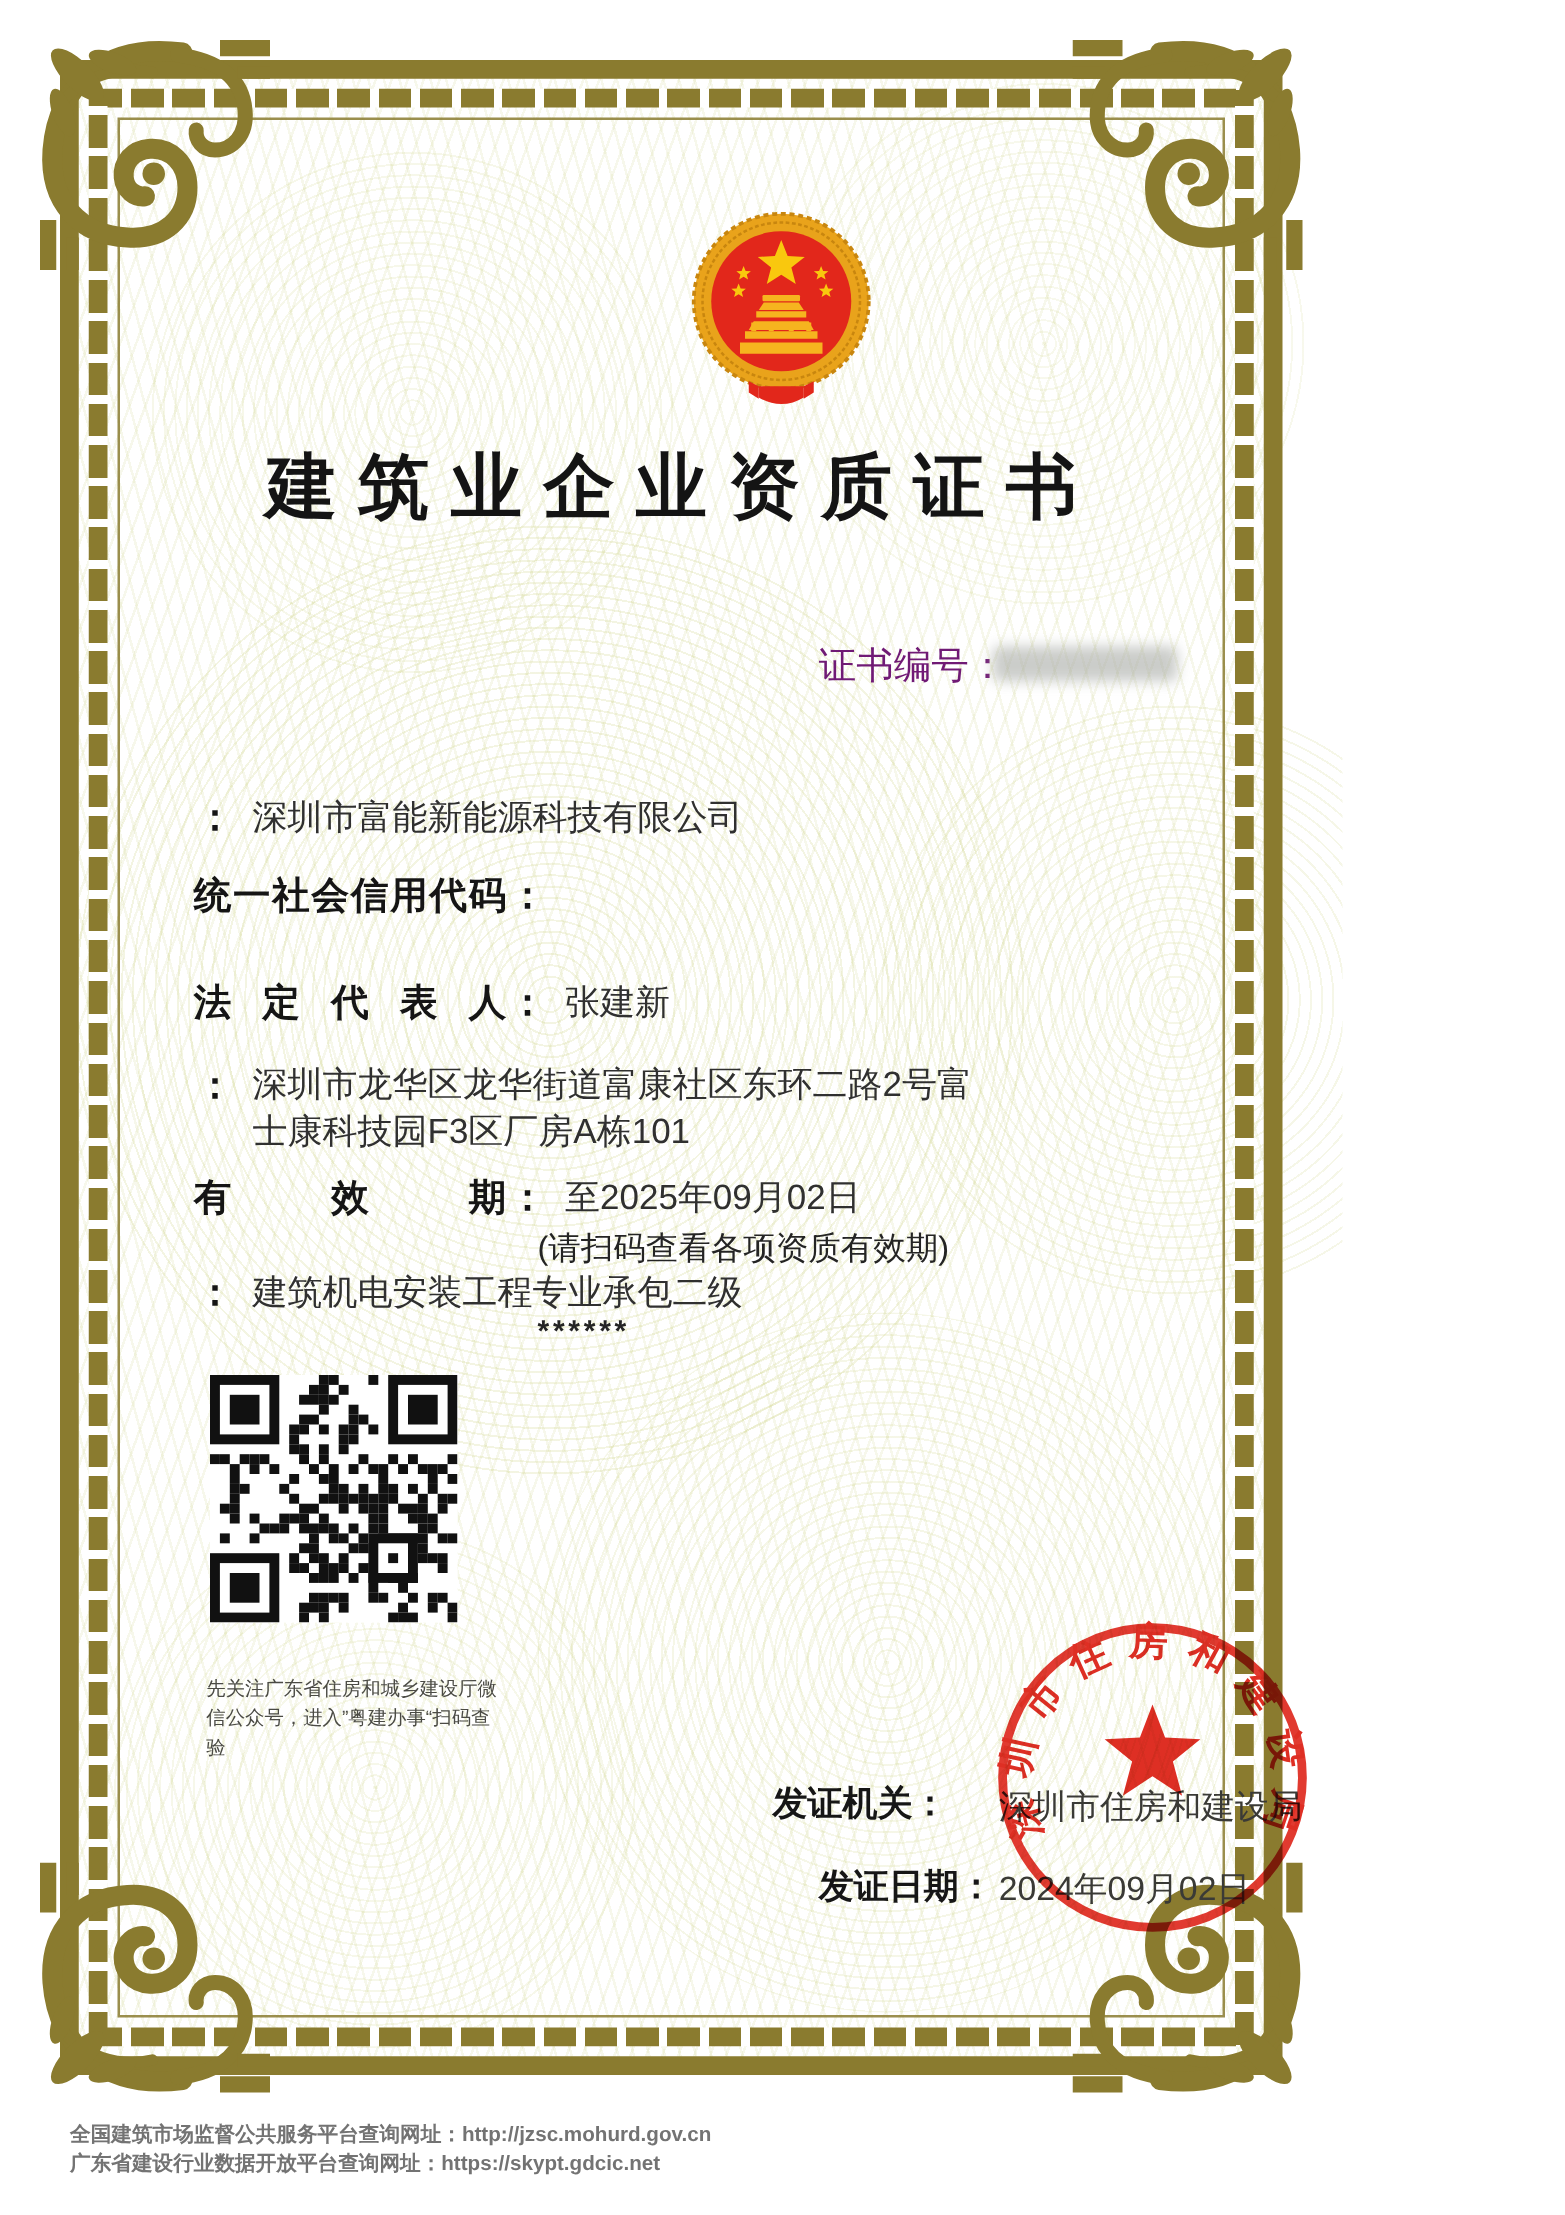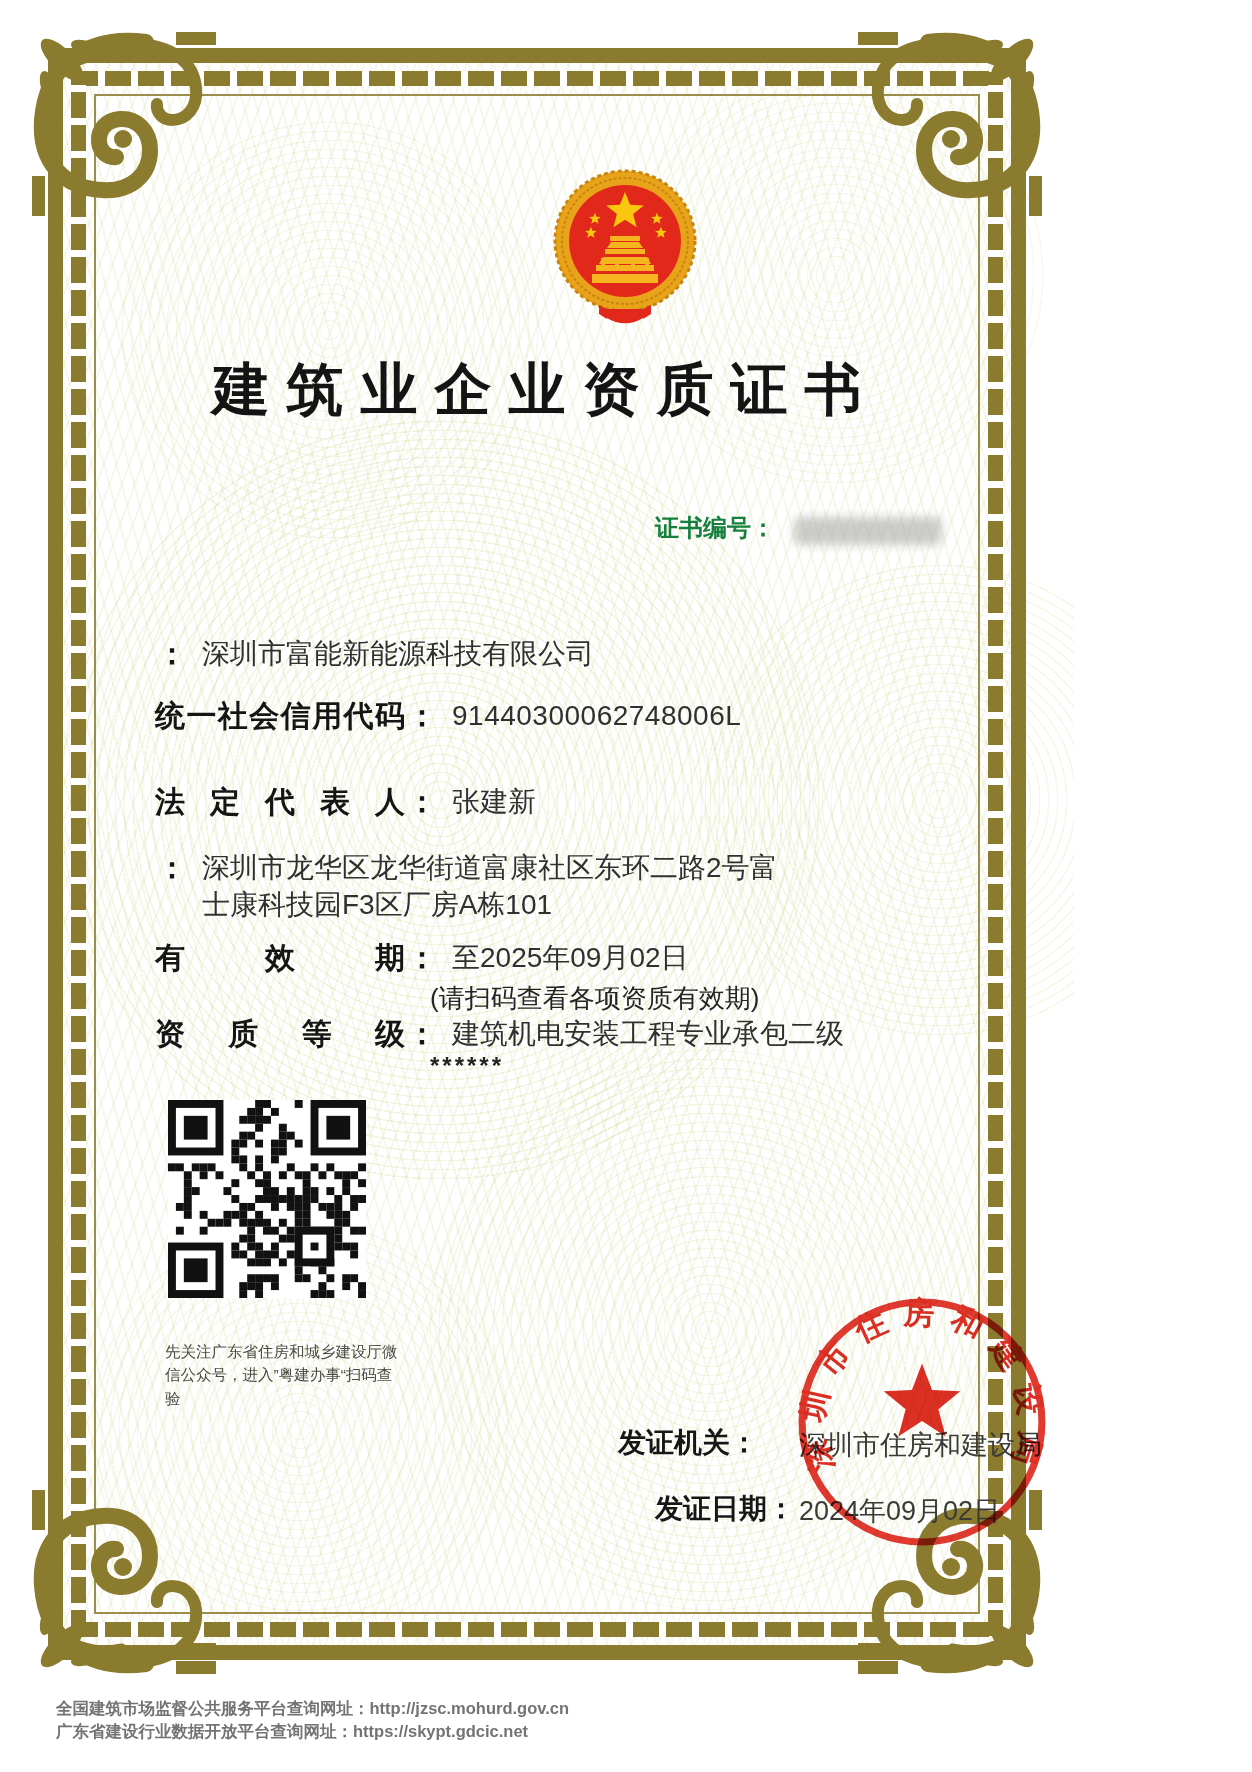--- a/index.html
+++ b/index.html
@@ -47,21 +47,21 @@
   .emblem{position:absolute;left:549px;top:162px;}
 
   
   .title{
     position:absolute;left:0;right:0;top:352px;
     text-align:center;font-size:57px;font-weight:900;color:#141414;
     letter-spacing:17px;text-indent:17px;
   }
 
   
-  .certno-label{position:absolute;left:655px;top:512px;font-size:24px;font-weight:bold;color:#15803d;}
+  .certno-label{position:absolute;left:655px;top:512px;font-size:30px;font-weight:normal;color:#701a75;}
   .certno-blur{position:absolute;left:794px;top:517px;width:148px;height:28px;background:#a9aca7;border-radius:5px;filter:blur(5px);opacity:.6;}
 
   
   .row{position:absolute;left:155px;display:flex;align-items:flex-start;}
   .flabel{display:inline-block;width:250px;font-size:30px;font-weight:bold;color:#151515;
           text-align:justify;text-align-last:justify;}
   .colon{font-size:30px;font-weight:bold;color:#151515;margin-left:2px;}
   .fvalue{font-size:28px;color:#303030;margin-left:15px;max-width:595px;line-height:1.32;margin-top:2px;}
   .mono-ish{letter-spacing:.5px;}
   .subnote{position:absolute;left:430px;font-size:26px;color:#242424;}
@@ -206,39 +206,37 @@
   </div>
   <div class="certno-blur"></div>
 
   <div class="row" style="top:634px">
     <span class="colon">：</span>
     <span class="fvalue">深圳市富能新能源科技有限公司</span>
   </div>
   <div class="row" style="top:696px">
     <span class="flabel">统一社会信用代码</span>
     <span class="colon">：</span>
-    <span class="fvalue mono-ish">91440300062748006L</span>
   </div>
   <div class="row" style="top:782px">
     <span class="flabel">法定代表人</span>
     <span class="colon">：</span>
     <span class="fvalue">张建新</span>
   </div>
   <div class="row" style="top:848px">
     <span class="colon">：</span>
     <span class="fvalue">深圳市龙华区龙华街道富康社区东环二路2号富士康科技园F3区厂房A栋101</span>
   </div>
   <div class="row" style="top:938px">
     <span class="flabel">有效期</span>
     <span class="colon">：</span>
     <span class="fvalue">至2025年09月02日</span>
   </div>
   <div class="subnote" style="top:981px">(请扫码查看各项资质有效期)</div>
   <div class="row" style="top:1014px">
-    <span class="flabel">资质等级</span>
     <span class="colon">：</span>
     <span class="fvalue">建筑机电安装工程专业承包二级</span>
   </div>
   <div class="masked" style="top:1052px">******</div>
 
   <svg id="qr-svg" class="qr" viewBox="0 0 200 200" aria-hidden="true">
       <rect x="0" y="0" width="200" height="200" fill="#ffffff"></rect>
       <rect x="88" y="0" width="8" height="8" fill="#111"></rect>
       <rect x="96" y="0" width="8" height="8" fill="#111"></rect>
       <rect x="128" y="0" width="8" height="8" fill="#111"></rect>

